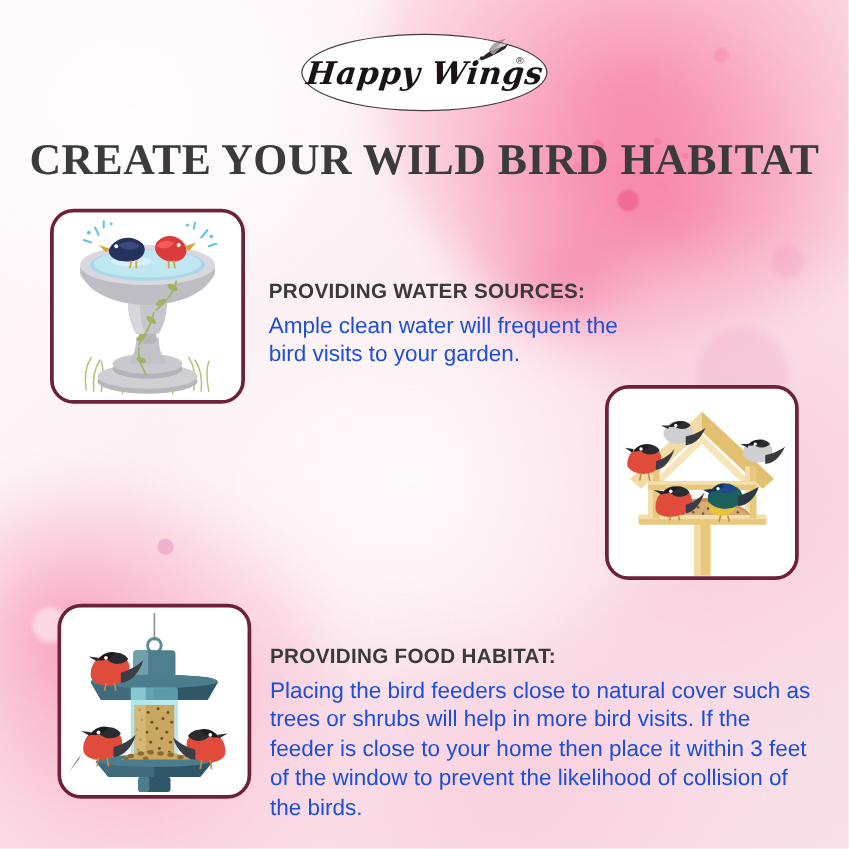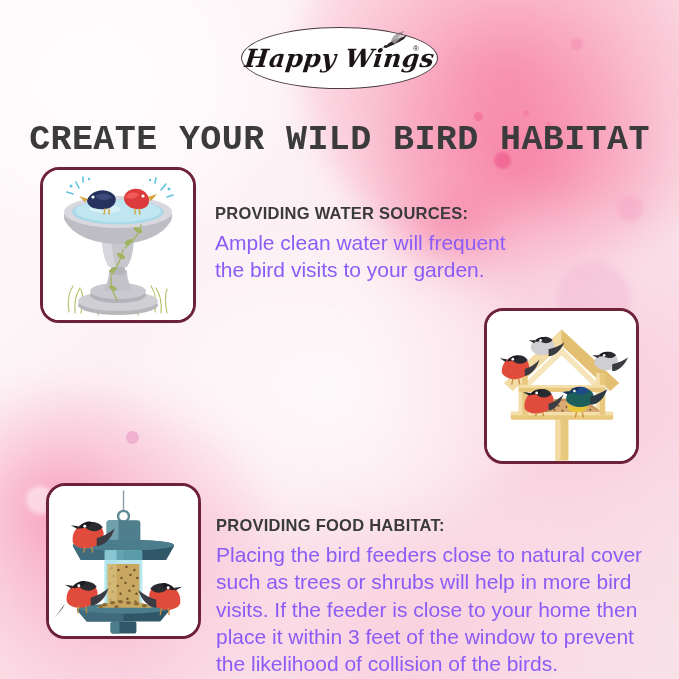--- a/index.html
+++ b/index.html
@@ -120,22 +120,21 @@
 
   
   #title {
     position: absolute; left: 0; right: 0; top: 108px;
     text-align: center;
     font-size: 35px;
     font-weight: 700;
     color: #3b3b3d;
     letter-spacing: 0.4px;
     z-index: 6;
-    font-family: Liberation Mono, monospace;
-    margin-top: 12px;
+    font-family: Liberation Serif, serif;
   }
 
   
   .panel {
     position: absolute;
     background: #ffffff;
     border: 3px solid #6e2239;
     border-radius: 19px;
     overflow: hidden;
     z-index: 5;
@@ -150,27 +149,27 @@
   .block { position: absolute; z-index: 6; }
   .block h2 {
     font-size: 16.5px;
     font-weight: 700;
     color: #3a3a3c;
     letter-spacing: 0.25px;
     margin-bottom: 6px;
     font-family: "Liberation Sans", sans-serif;
   }
   .block p {
-    font-size: 21px;
+    font-size: 18px;
     line-height: 1.30;
-    color: #8b5cf6;
+    color: #1d4ed8;
     font-family: "Liberation Sans", sans-serif;
   }
 
-  #block-water   { left: 215px; top: 204px; width: 300px; text-align: left; }
+  #block-water   { left: 215px; top: 224px; width: 300px; text-align: left; }
   #block-shelter { left: 160px; top: 361px; width: 320px; text-align: right; }
   #block-shelter h2 { text-align: left; }
   #block-food    { left: 216px; top: 516px; width: 436px; text-align: left; }
 </style>
 </head>
 <body>
 
 <div id="poster">
 
   <div id="bg-base"></div>

